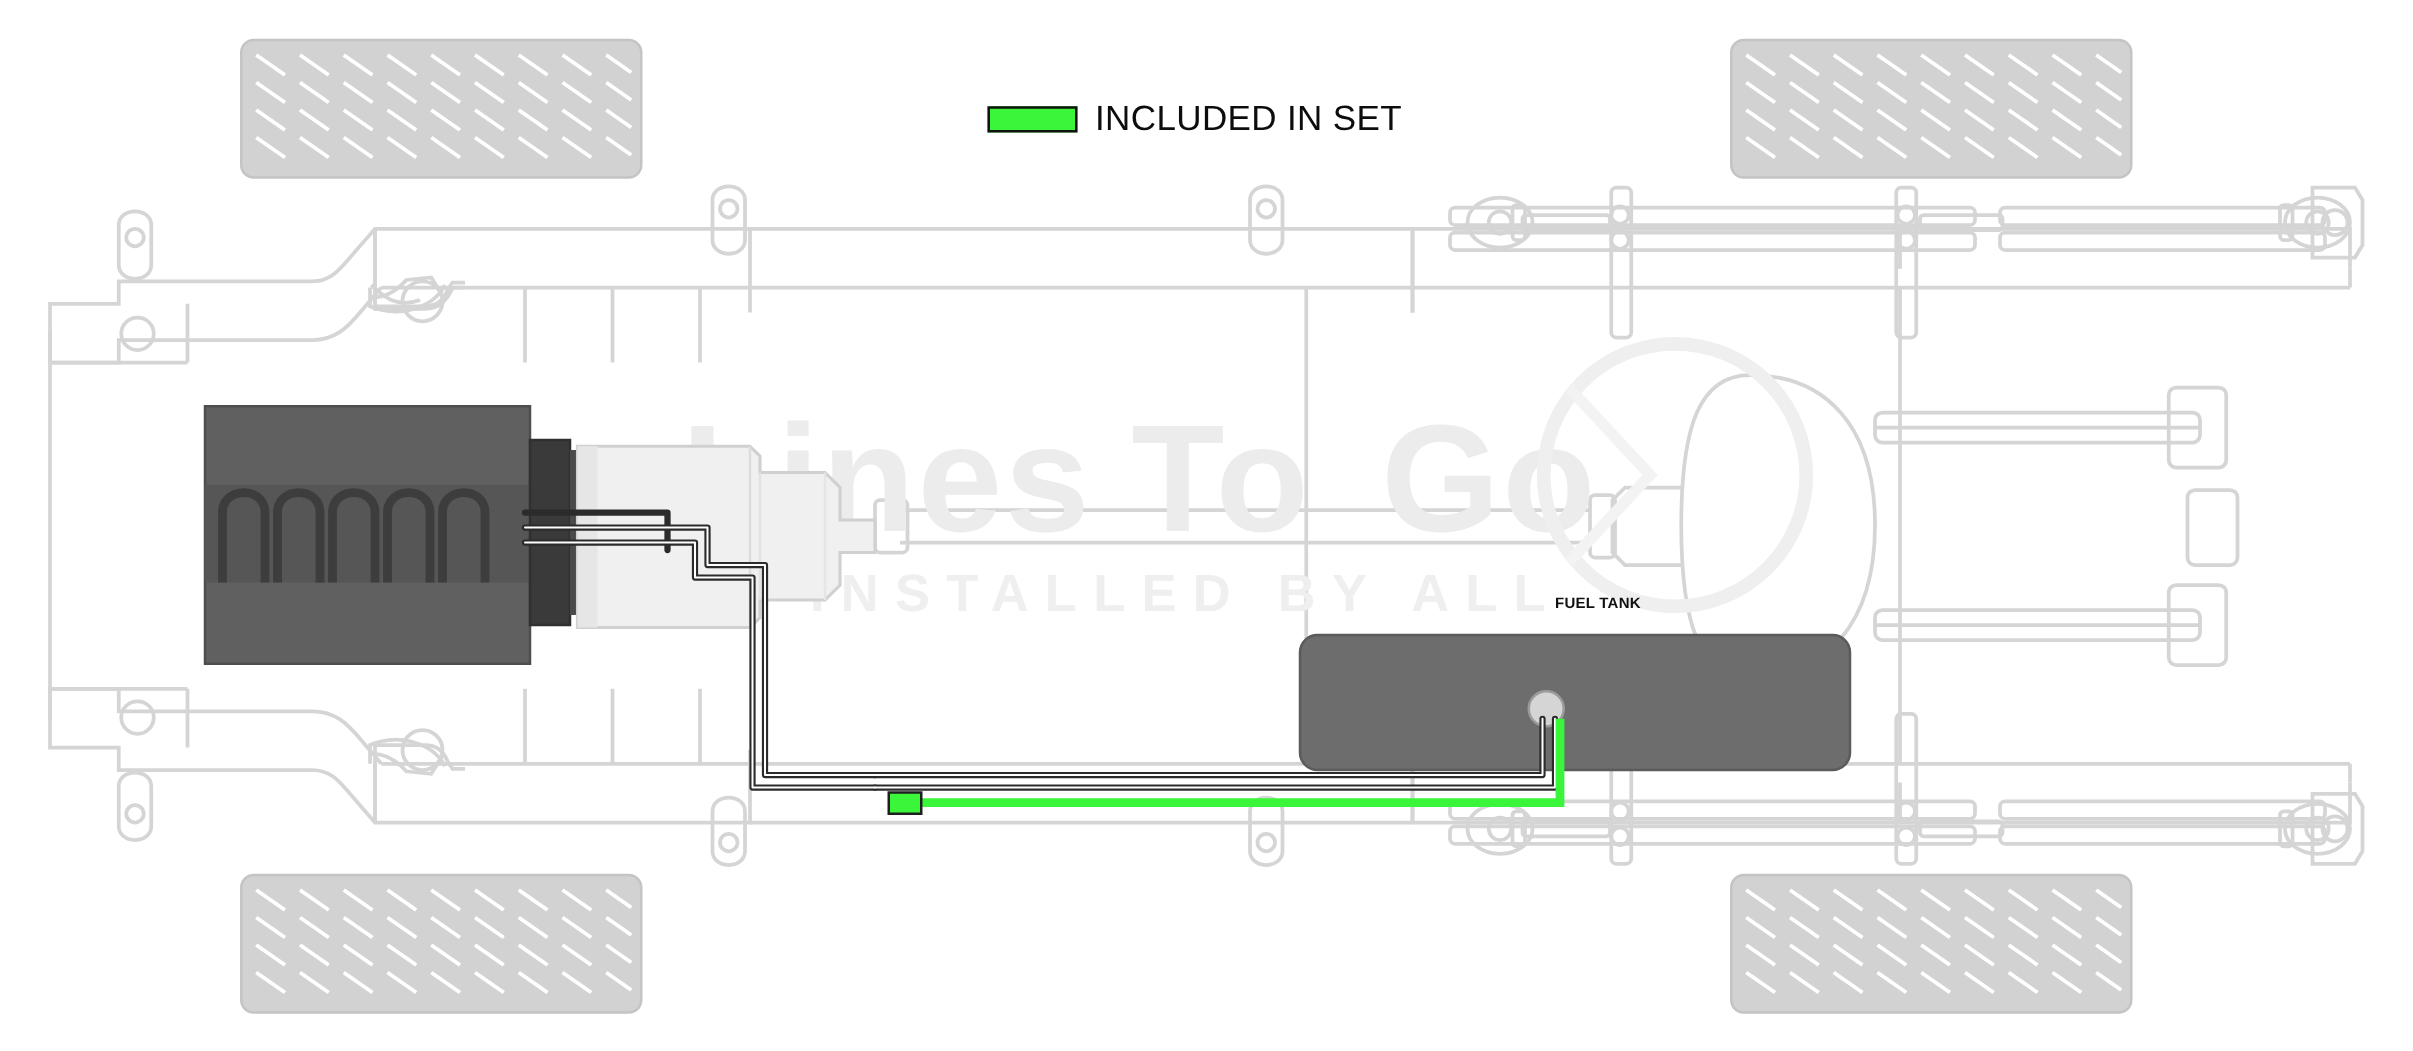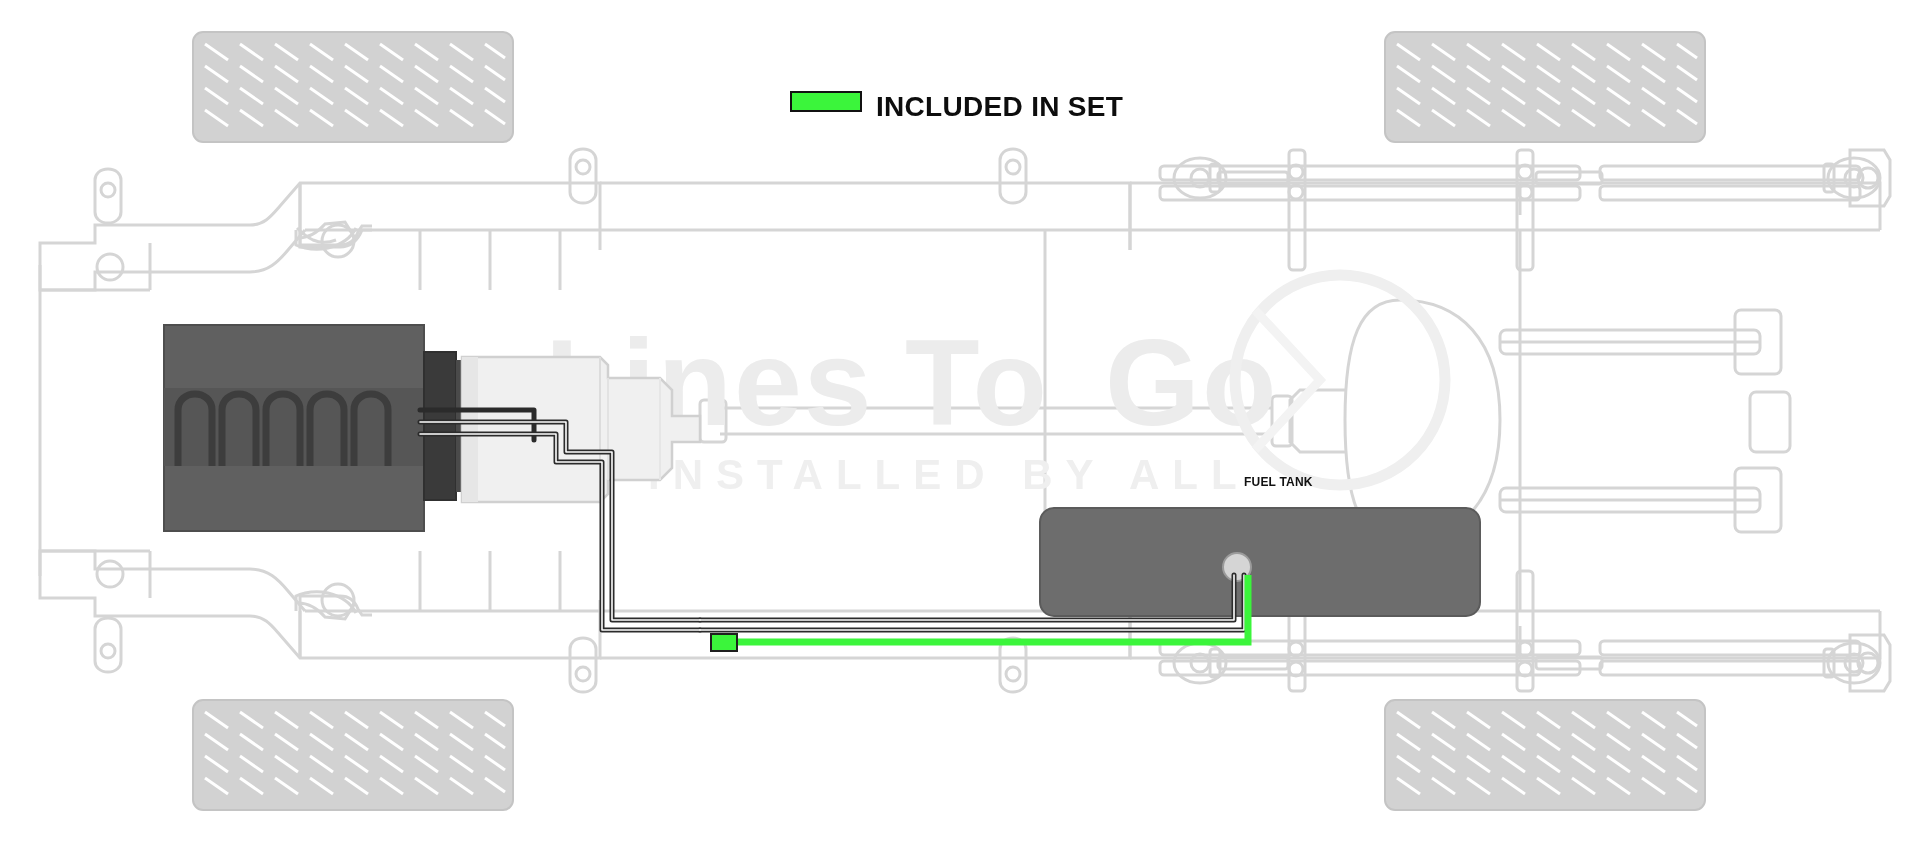--- a/index.html
+++ b/index.html
@@ -1,21 +1,21 @@
 <!DOCTYPE html>
 <html><head>
 <meta charset="utf-8">
 <style>
   html,body{margin:0;padding:0;background:#ffffff;}
   body{width:1930px;height:841px;overflow:hidden;font-family:"Liberation Sans",sans-serif;}
   #stage{position:relative;width:1930px;height:841px;background:#ffffff;}
   #stage svg{position:absolute;left:0;top:0;}
   .legend-wrap{position:absolute;left:790px;top:79px;display:flex;align-items:center;gap:14px;}
   .legend-swatch{width:72px;height:21px;background:#3bf53b;border:2px solid #111111;box-sizing:border-box;}
-  .legend-label{font-family:"Liberation Sans",sans-serif;font-size:28px;font-weight:bold;color:#0d0d0d;letter-spacing:.3px;white-space:nowrap;margin-top:12px;}
+  .legend-label{font-family:"Liberation Sans",sans-serif;font-size:28px;font-weight:normal;color:#0d0d0d;letter-spacing:.3px;white-space:nowrap;}
   .tank-label{position:absolute;left:1244px;top:475px;font-family:"Liberation Sans",sans-serif;font-size:12px;font-weight:bold;color:#111111;letter-spacing:.2px;}
 </style>
 </head>
 <body>
 
 <div id="stage">
 
   <svg width="1930" height="841" viewBox="0 0 1930 841">
 
     <g>

